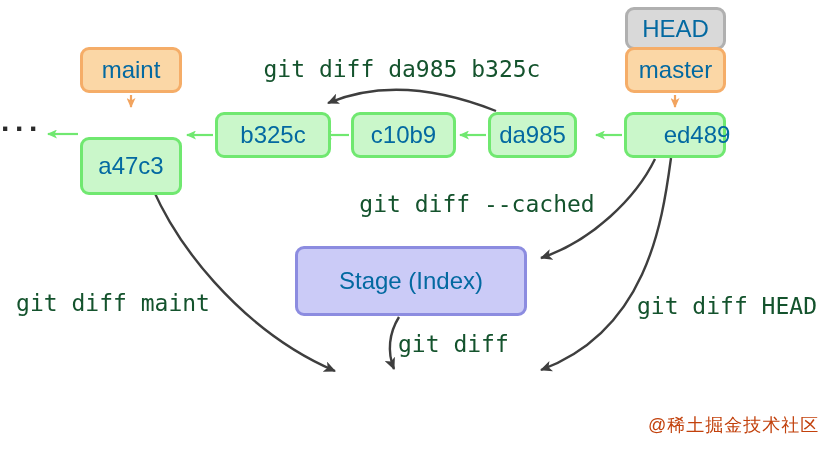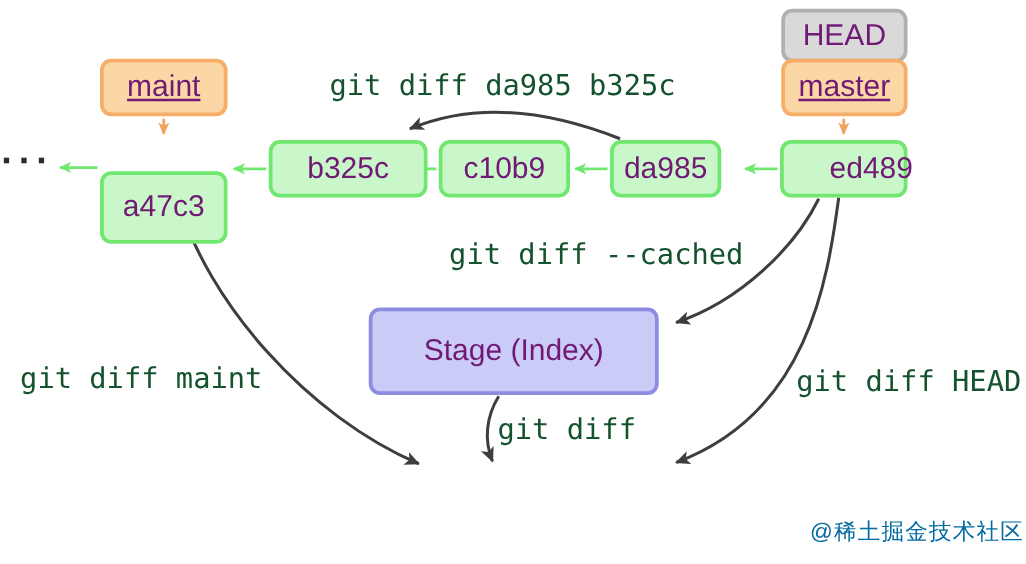--- a/index.html
+++ b/index.html
@@ -1,30 +1,30 @@
 <!DOCTYPE html>
 <html><head>
 <meta charset="utf-8">
 <style>
   html,body{margin:0;padding:0;background:#ffffff;}
   .canvas{position:relative;width:821px;height:451px;background:#ffffff;overflow:hidden;
           font-family:"Liberation Sans",sans-serif;}
   .arrow-layer{position:absolute;left:0;top:0;}
   .box{position:absolute;border-radius:9px;display:flex;align-items:center;justify-content:center;
-       font-size:24px;color:#701a75;box-sizing:border-box;line-height:1;}
+       font-size:24px;color:#0369a1;box-sizing:border-box;line-height:1;}
   .green {background:#caf7ca;border:3px solid #70e870;}
-  .orange{background:#fbd7a6;border:3px solid #f5ad68;text-decoration:underline;}
+  .orange{background:#fbd7a6;border:3px solid #f5ad68;}
   .gray  {background:#d9d9d9;border:3px solid #b0b0b0;}
   .purple{background:#cbcbf7;border:3px solid #8c8ce0;}
   .pink  {background:#f9c7c7;border:3px solid #ed8a8a;}
   .cmd{position:absolute;font-family:"DejaVu Sans Mono",monospace;font-size:23px;color:#14532d;
        text-align:center;white-space:nowrap;line-height:1.25;}
   .ellipsis{position:absolute;left:1px;top:114px;font-size:30px;font-weight:bold;color:#2a2a2a;
             letter-spacing:4px;line-height:1;}
-  .watermark{position:absolute;left:648px;top:413px;font-size:18px;color:#0369a1;
+  .watermark{position:absolute;left:648px;top:413px;font-size:18px;color:#c2410c;
              white-space:nowrap;letter-spacing:1px;}
 </style>
 </head>
 <body>
 
 <div class="canvas">
 
   <svg class="arrow-layer" width="821" height="451" viewBox="0 0 821 451">
     <defs>
       <marker id="mdark" markerUnits="userSpaceOnUse" markerWidth="12" markerHeight="11" refX="11" refY="5.5" orient="auto">
@@ -54,21 +54,21 @@
     <path d="M 399 317 C 389 333 387 352 394 369" stroke="#3e3e3e" stroke-width="2.4" fill="none" marker-end="url(#mdark)"></path>
   </svg>
 
   <div class="box gray" style="left:625px;top:7px;width:101px;height:43px;">HEAD</div>
   <div class="box orange" style="left:625px;top:47px;width:101px;height:46px;">master</div>
   <div class="box orange" style="left:80px;top:47px;width:102px;height:46px;">maint</div>
 
   <div class="ellipsis">···</div>
 
   <div class="box green" style="left:80px;top:112px;width:102px;height:58px;margin-top:25px;">a47c3</div>
-  <div class="box green" style="left:215px;top:112px;width:127px;height:46px;">b325c</div>
+  <div class="box green" style="left:215px;top:112px;width:116px;height:46px;">b325c</div>
   <div class="box green" style="left:351px;top:112px;width:105px;height:46px;">c10b9</div>
   <div class="box green" style="left:488px;top:112px;width:89px;height:46px;">da985</div>
   <div class="box green" style="left:624px;top:112px;width:102px;height:46px;padding-left:44px;">ed489</div>
 
   <div class="box purple" style="left:295px;top:246px;width:232px;height:70px;">Stage (Index)</div>
 
   <div class="cmd" style="left:252px;top:55px;width:300px;">git diff da985 b325c</div>
   <div class="cmd" style="left:347px;top:190px;width:260px;">git diff --cached</div>
   <div class="cmd" style="left:3px;top:289px;width:220px;">git diff maint</div>
   <div class="cmd" style="left:627px;top:292px;width:200px;">git diff HEAD</div>

